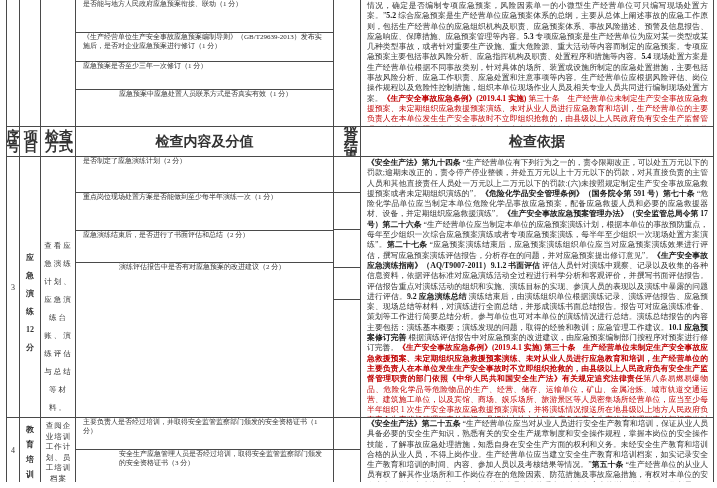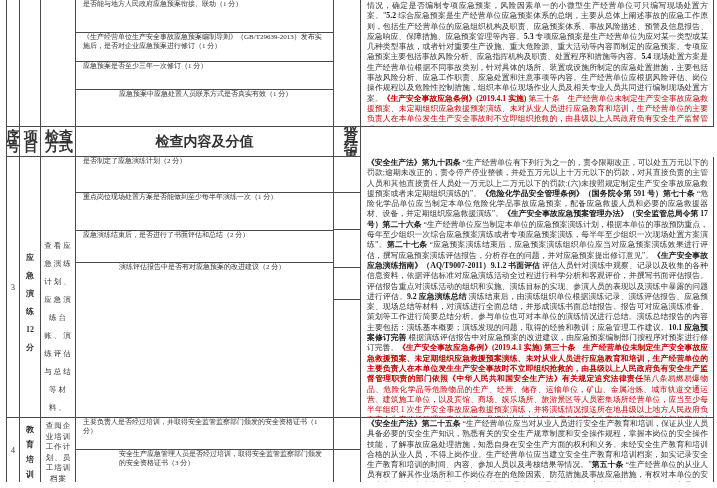--- a/index.html
+++ b/index.html
@@ -78,20 +78,21 @@
       </div>
     </div>
     <div class="cell c5 band-top bb"></div>
     <div class="cell c6 band-top bb basis"><span class="seg-n">情况，确定是否编制专项应急预案，风险因素单一的小微型生产经营单位可只编写现场处置方案。”</span><span class="seg-b">5.2 </span><span class="seg-n">综合应急预案是生产经营单位应急预案体系的总纲，主要从总体上阐述事故的应急工作原则，包括生产经营单位的应急组织机构及职责、应急预案体系、事故风险描述、预警及信息报告、应急响应、保障措施、应急预案管理等内容。</span><span class="seg-b">5.3 </span><span class="seg-n">专项应急预案是生产经营单位为应对某一类型或某几种类型事故，或者针对重要生产设施、重大危险源、重大活动等内容而制定的应急预案。专项应急预案主要包括事故风险分析、应急指挥机构及职责、处置程序和措施等内容。</span><span class="seg-b">5.4 </span><span class="seg-n">现场处置方案是生产经营单位根据不同事故类别，针对具体的场所、装置或设施所制定的应急处置措施，主要包括事故风险分析、应急工作职责、应急处置和注意事项等内容。生产经营单位应根据风险评估、岗位操作规程以及危险性控制措施，组织本单位现场作业人员及相关专业人员共同进行编制现场处置方案。</span><span class="seg-rb">《生产安全事故应急条例》(2019.4.1 实施) </span><span class="seg-r">第三十条　生产经营单位未制定生产安全事故应急救援预案、未定期组织应急救援预案演练、未对从业人员进行应急教育和培训，生产经营单位的主要负责人在本单位发生生产安全事故时不立即组织抢救的，由县级以上人民政府负有安全生产监督管理职责的部门依照《中华人民共和国安全生产法》有关规定追究法律责任。第三十二条　生产经营单位未将生产安全事故应急救援预案报送备案、未建立应急值班制度或者配备应急值班人员的，由县级以上人民政府负有安全生产监督管理职责的部门责令限期改正；逾期未改正的，处 3 万元以上 5 万元以下的罚款，对直接负责的主管人员和其他直接责任人员处 1 万元以上 2 万元以下的罚款。</span></div>
 
     <div class="cell c1 band-hd bb hd">序号</div>
     <div class="cell c2 band-hd bb hd">项目</div>
     <div class="cell c3 band-hd bb hd">检查方式</div>
     <div class="cell c4 band-hd bb hd">检查内容及分值</div>
     <div class="cell c5 band-hd bb hd">检查结果</div>
+    <div class="cell c6 band-hd bb hd">检查依据</div>
 
     <div class="cell c1 band-s3 bb num3">3</div>
     <div class="cell c2 band-s3 bb vtext proj3">应急演练 12 分</div>
     <div class="cell c3 band-s3 bb vtext meth3">查看应急演练计划、应急演练台账、演练评估与总结等材料。</div>
     <div class="cell c4 band-s3 bb">
       <div class="crow" style="height:36px">
         <span>是否制定了应急演练计划（2 分）</span>
       </div>
       <div class="crow" style="height:38px">
         <span>重点岗位现场处置方案是否能做到至少每半年演练一次（1 分）</span>

